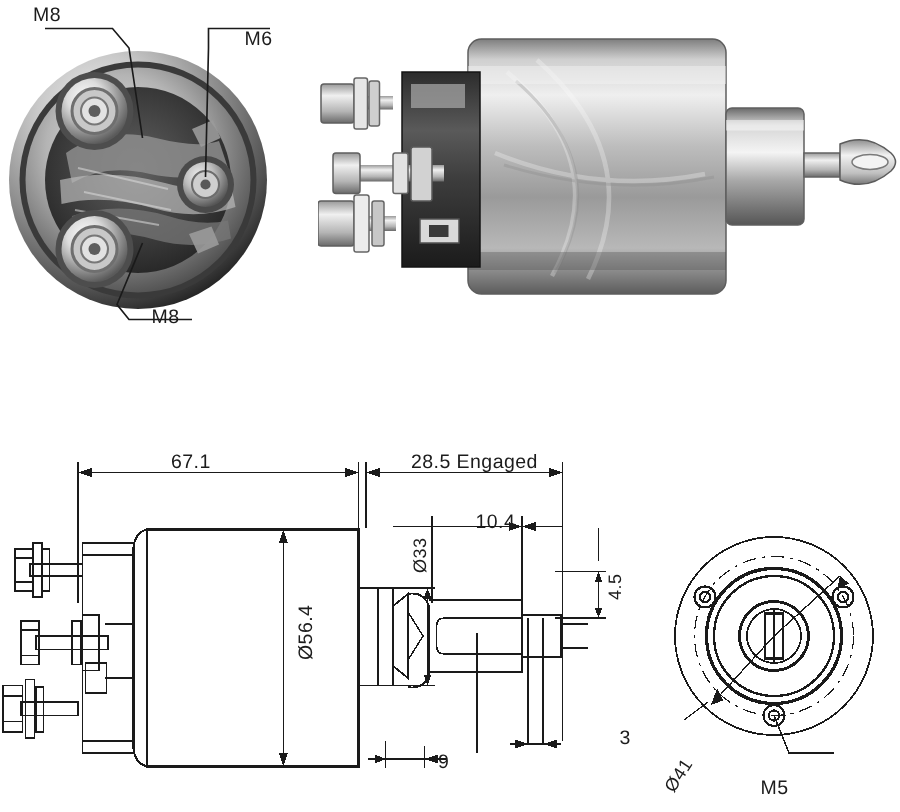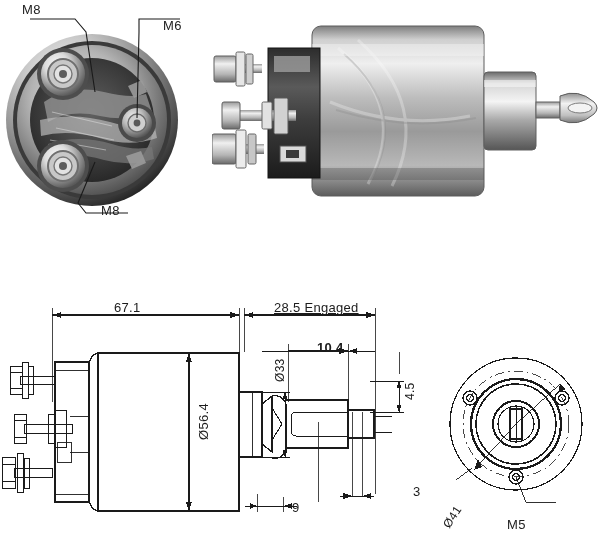--- a/index.html
+++ b/index.html
@@ -323,27 +323,27 @@
         <path d="M0 0 L-42 46" stroke-width="0.9"></path>
         <path d="M-42 46 l8 -3 l-4 -8 z" fill="#1a1a1a" stroke="none"></path>
         <path d="M-60 56 L-44 44" stroke-width="0.9"></path>
         <path d="M0 53 L10 78 L40 78" stroke-width="0.9"></path>
       </g>
     </g>
   </svg>
 
   <div class="lbl" style="left:114px;top:300px;">67.1</div>
 
-  <div class="lbl" style="left:274px;top:300px;text-decoration:underline;">28.5 Engaged</div>
+  <div class="lbl" style="left:274px;top:300px;">28.5 Engaged</div>
 
   <div class="lbl rot" style="left:196px;top:440px;transform:rotate(-90deg);">Ø56.4</div>
 
   <div class="lbl small rot" style="left:273px;top:382px;transform:rotate(-90deg);">Ø33</div>
 
-  <div class="lbl" style="left:317px;top:340px;font-weight:bold;">10.4</div>
+  <div class="lbl" style="left:317px;top:340px;">10.4</div>
 
   <div class="lbl small rot" style="left:403px;top:400px;transform:rotate(-90deg);">4.5</div>
 
   <div class="lbl" style="left:413px;top:484px;">3</div>
 
   <div class="lbl" style="left:292px;top:500px;">9</div>
 
   <div class="lbl small rot" style="left:440px;top:523px;transform:rotate(-57deg);">Ø41</div>
 
   <div class="lbl" style="left:476px;top:517px;margin-left:31px;">M5</div>

